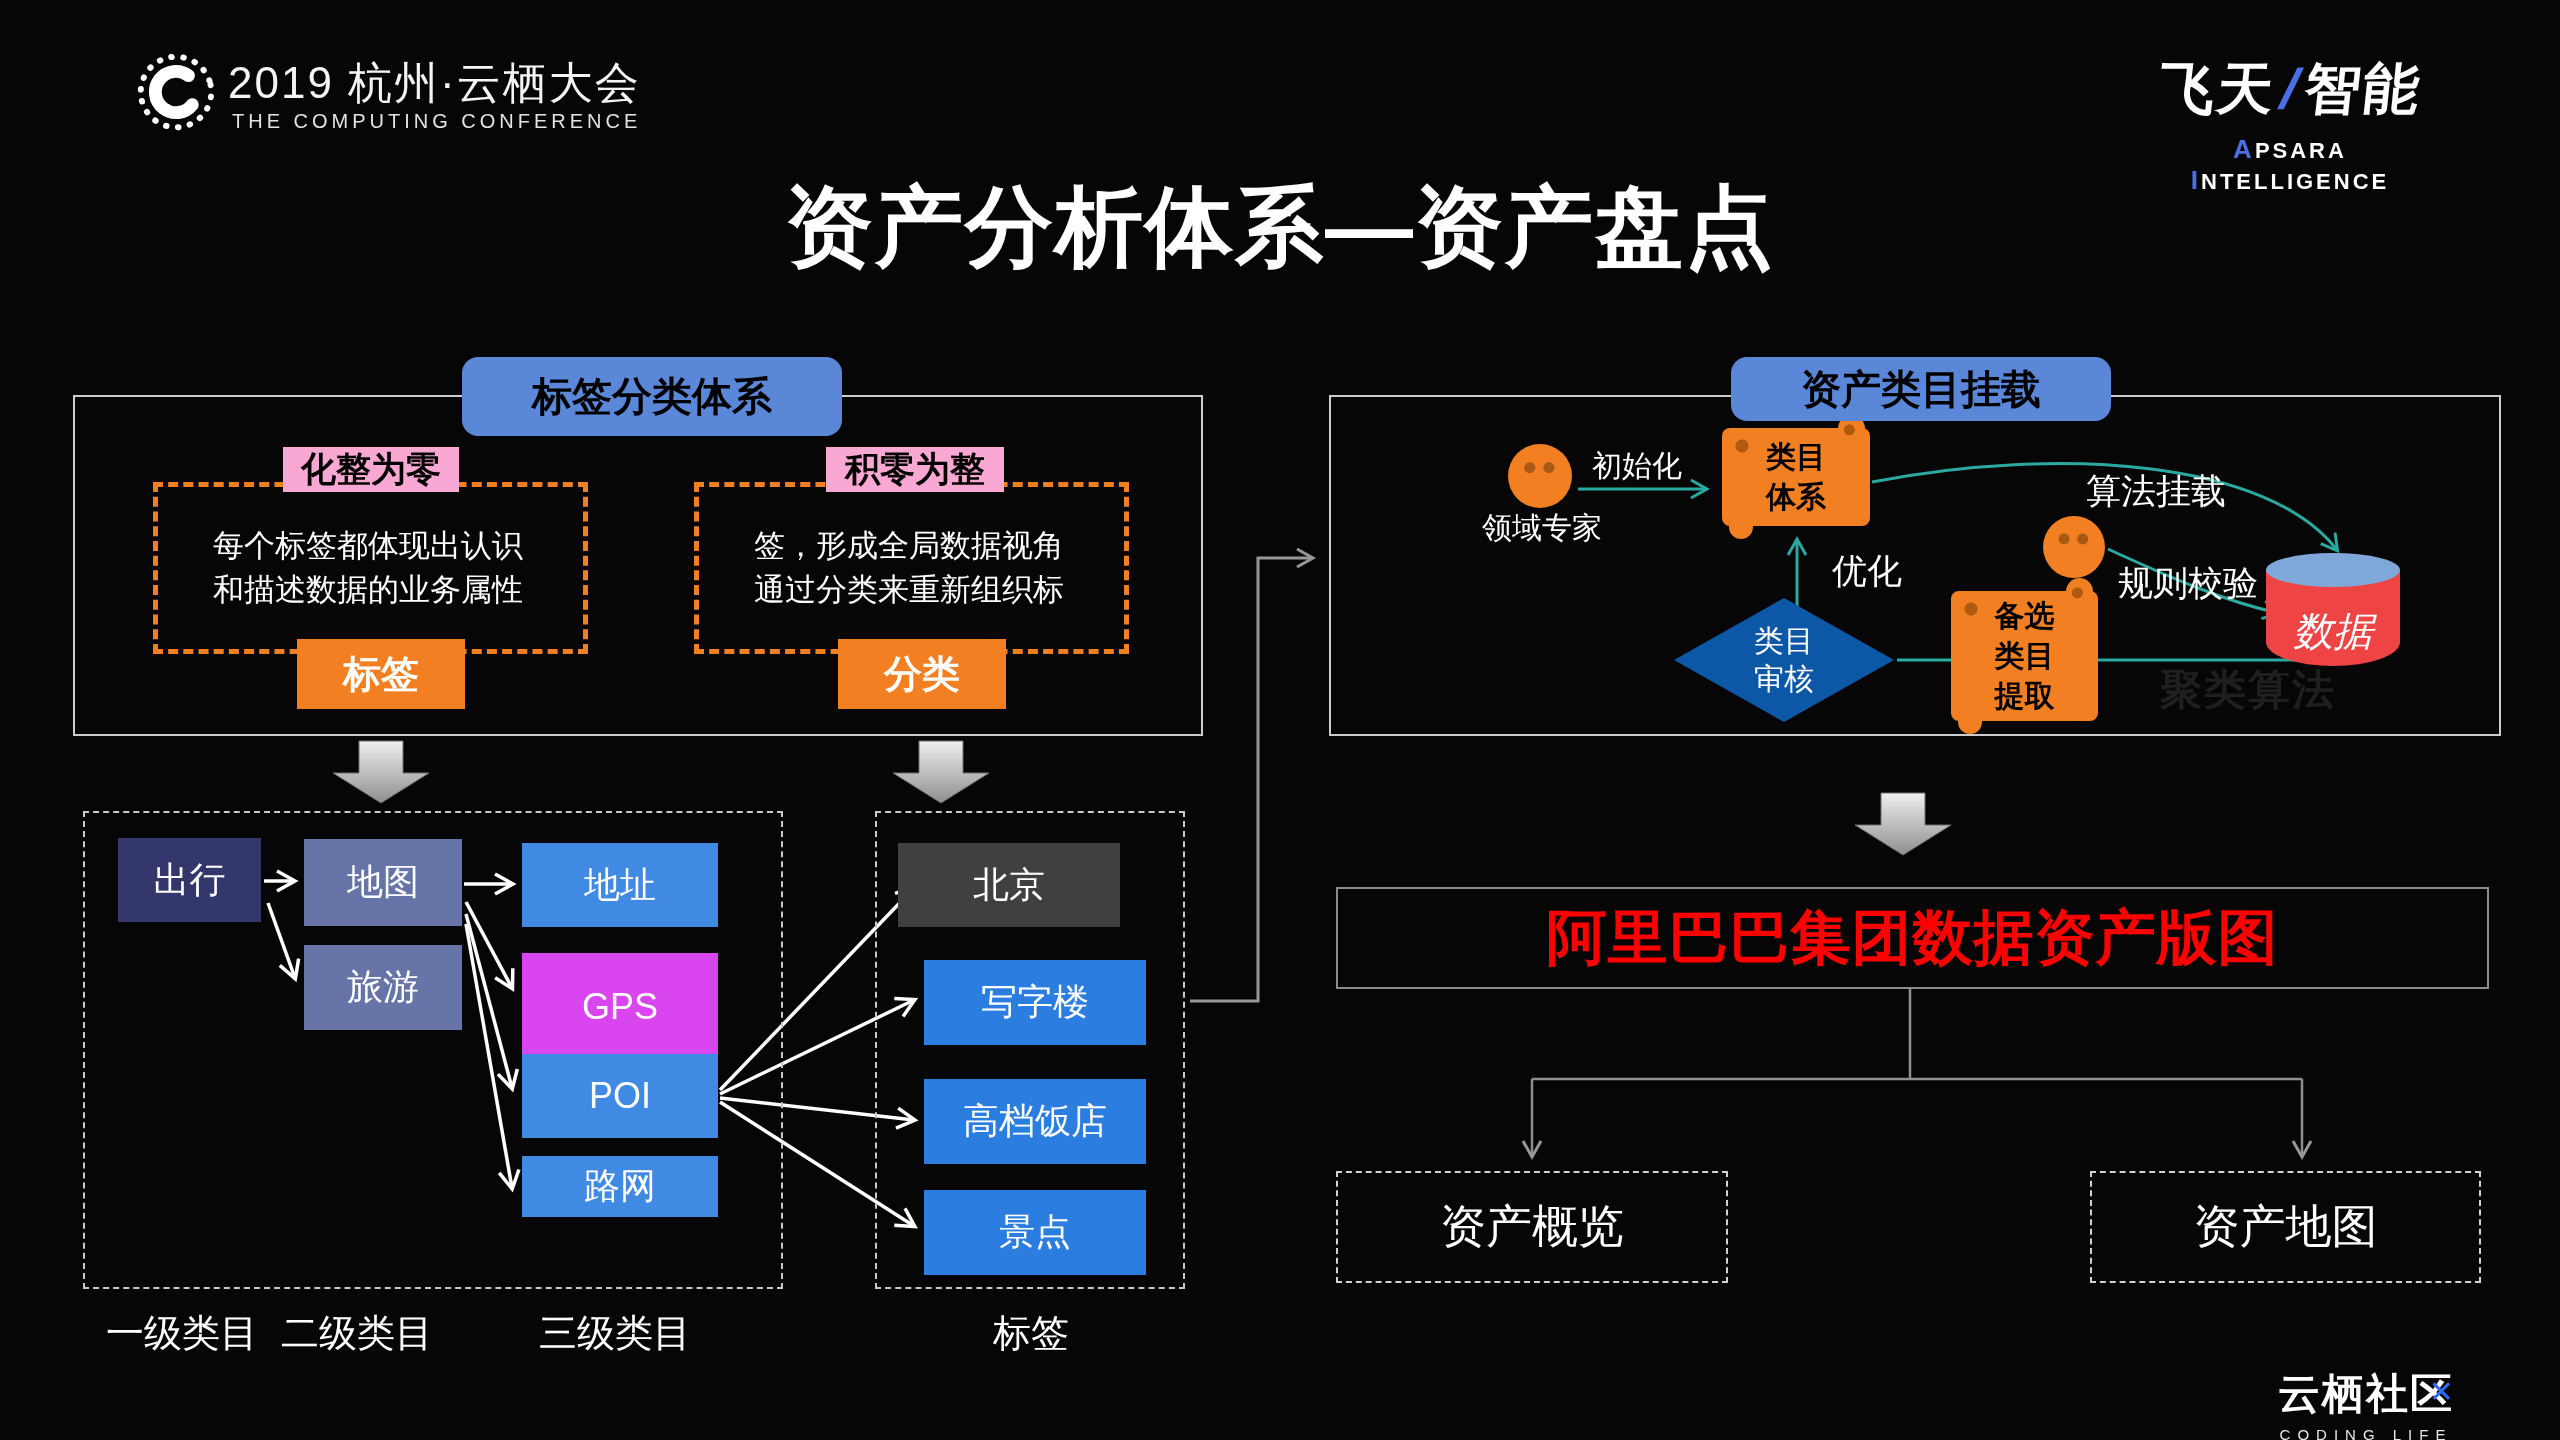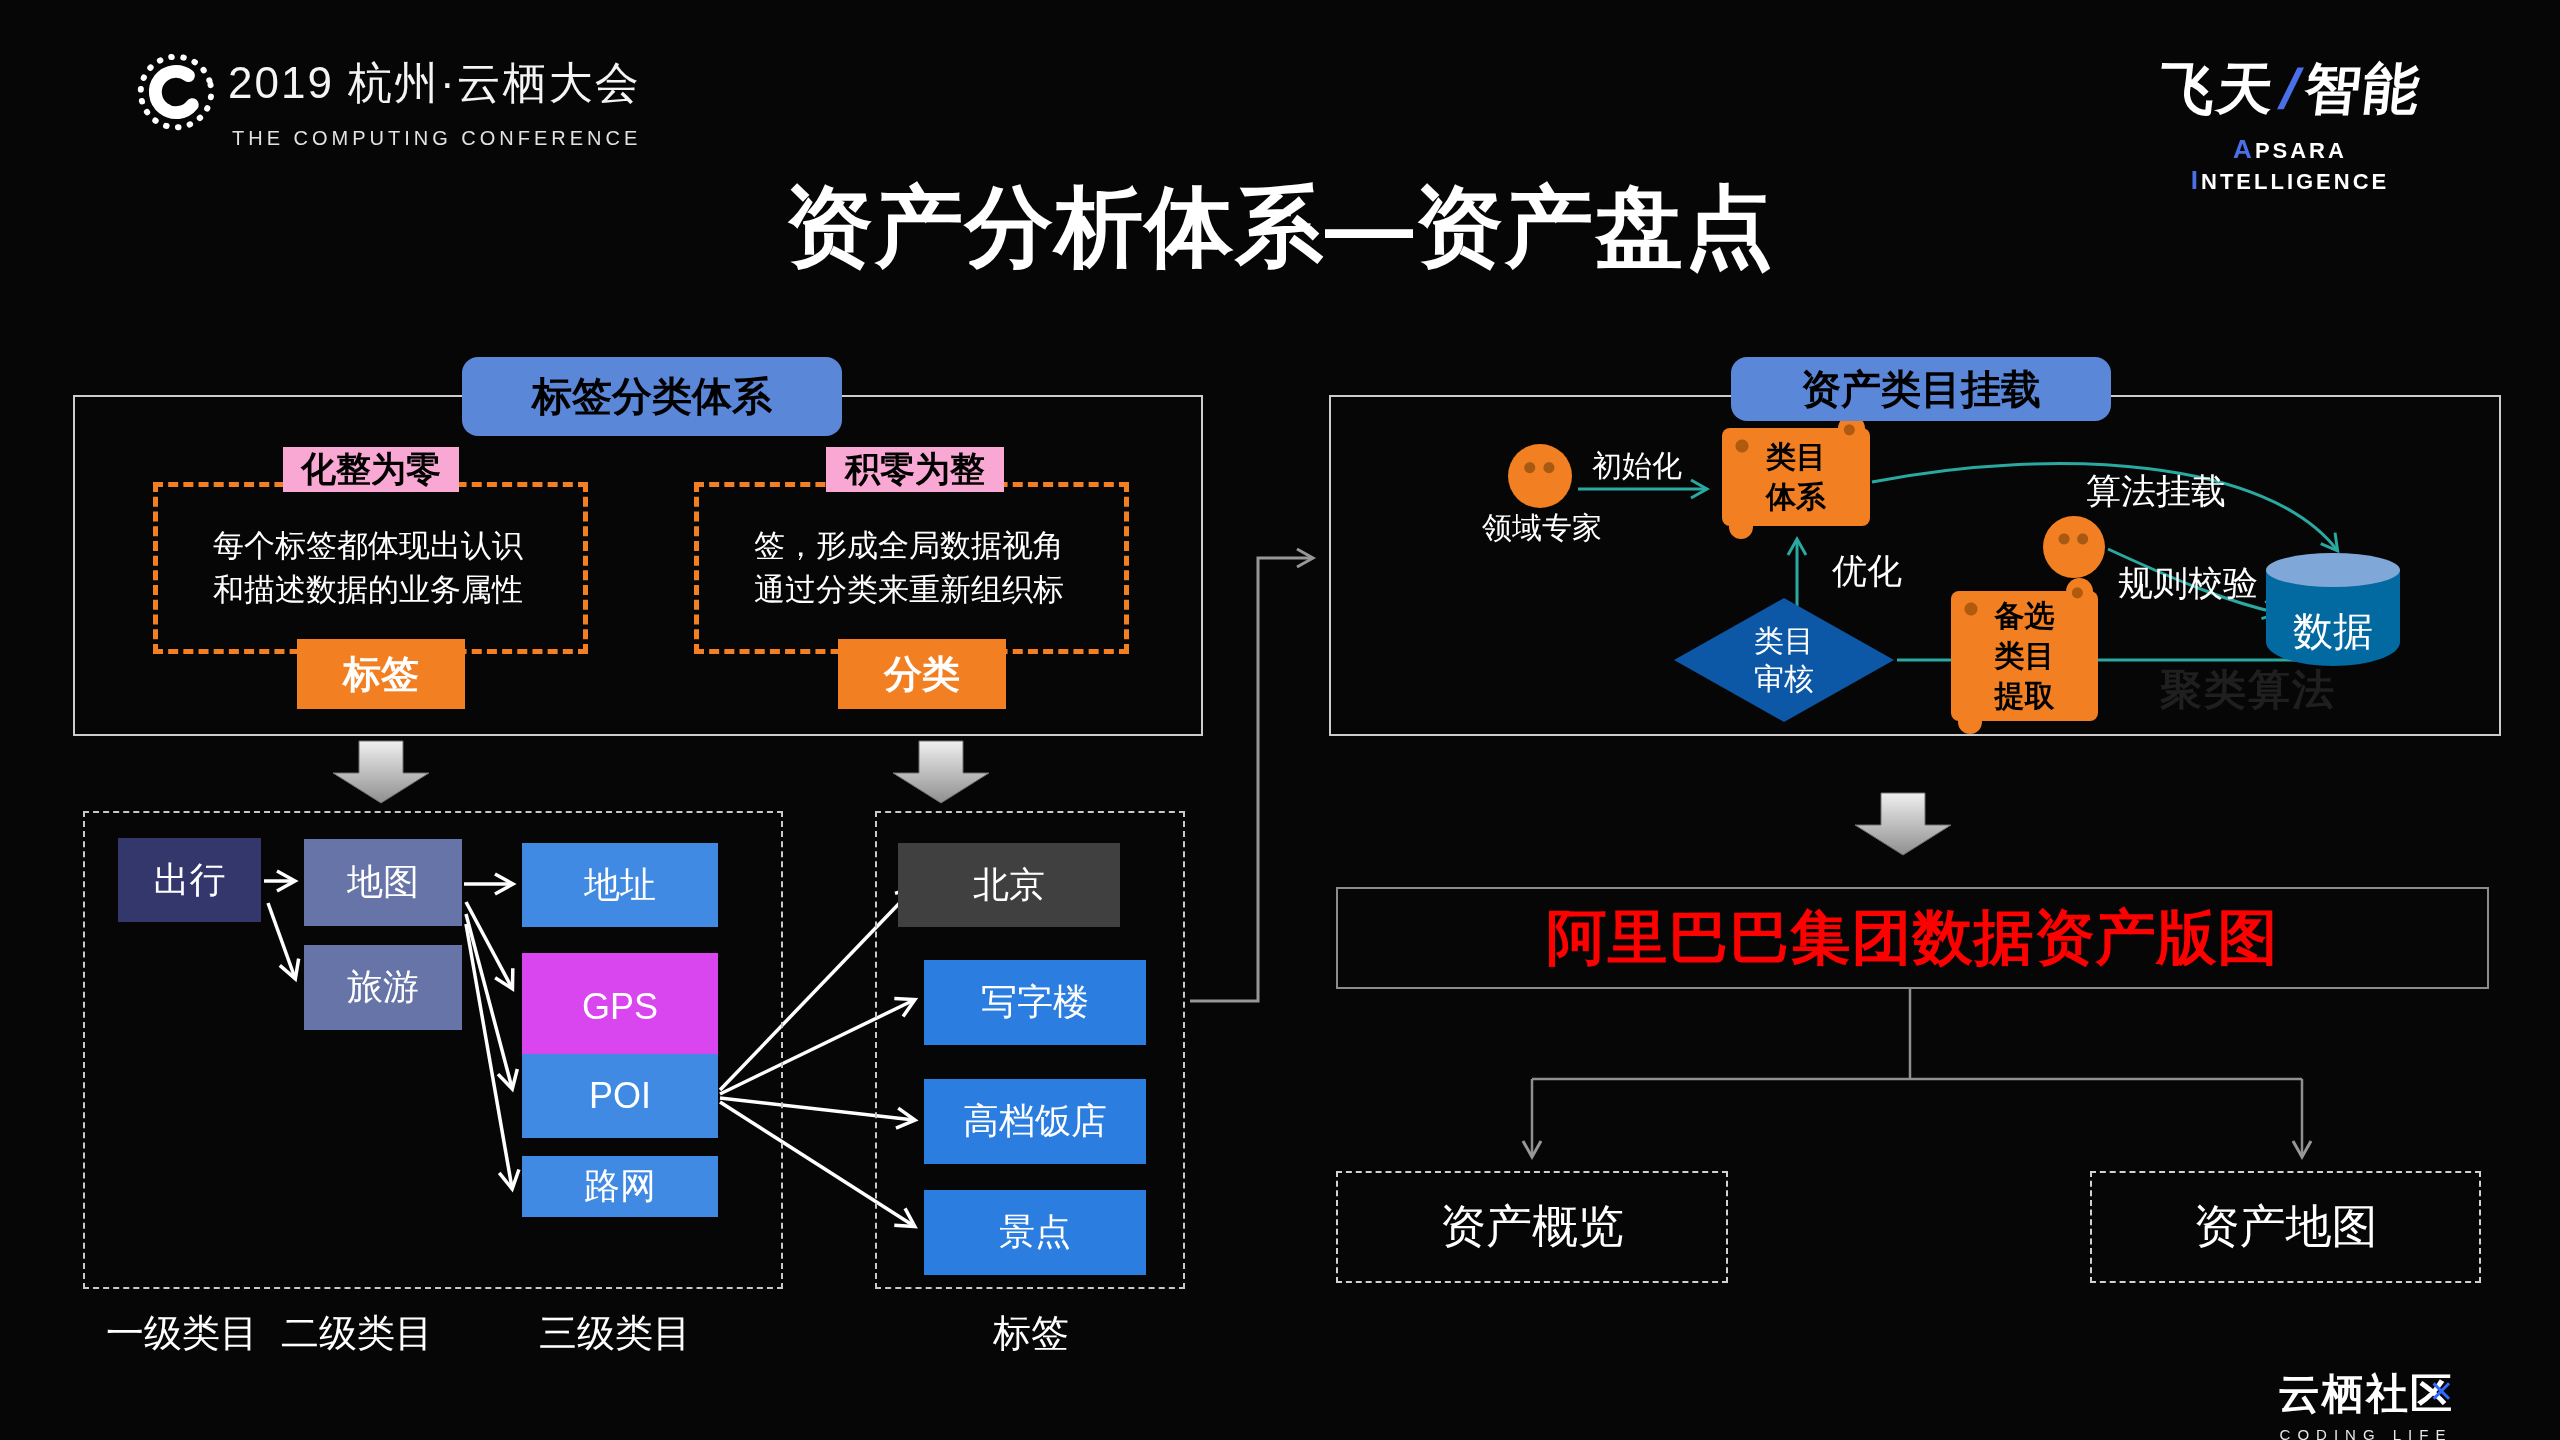--- a/index.html
+++ b/index.html
@@ -3,21 +3,21 @@
 <meta charset="utf-8">
 <style>
   html,body{margin:0;padding:0;background:#000;}
   body{width:2560px;height:1440px;position:relative;overflow:hidden;
        font-family:"Liberation Sans","DejaVu Sans",sans-serif;background:#060606;color:#fff;}
   .abs{position:absolute;}
   .z2{z-index:2;}
   #overlay{position:absolute;left:0;top:0;z-index:1;}
   
   .event-title{left:228px;top:54px;font-size:44px;color:#f4f4f4;letter-spacing:2px;}
-  .event-sub{left:232px;top:110px;font-size:20px;color:#e2e2e2;letter-spacing:4px;margin-top:17px;}
+  .event-sub{left:232px;top:110px;font-size:20px;color:#e2e2e2;letter-spacing:4px;}
   .brand{left:2140px;top:52px;width:300px;text-align:center;}
   .brand-main{font-size:56px;font-weight:bold;transform:skewX(-6deg);letter-spacing:2px;}
   .brand-slash{color:#4a6fe8;font-style:italic;font-weight:bold;padding:0 6px;}
   .brand-sub{font-size:22px;font-weight:bold;letter-spacing:3px;margin-top:6px;color:#fff;}
   .blue-ltr{color:#4a6fe8;font-size:26px;}
   .page-title{left:0;right:0;top:168px;text-align:center;font-size:88px;font-weight:900;letter-spacing:2px;}
   
   .panel{border:2px solid #cccccc;background:transparent;}
   .pill{background:#5b87d8;border-radius:16px;color:#000;font-weight:bold;font-size:40px;
         display:flex;align-items:center;justify-content:center;z-index:3;}
@@ -39,21 +39,21 @@
   .scroll{background-color:#f28022;border-radius:8px;
      background-image:radial-gradient(circle at 20px 18px,#b05a10 0 6px,rgba(0,0,0,0) 7px);
      display:flex;flex-direction:column;align-items:center;justify-content:center;
      color:#000;font-weight:bold;font-size:30px;line-height:40px;}
   .scroll::before{content:"";position:absolute;top:-13px;right:5px;width:27px;height:27px;border-radius:50%;
      background:radial-gradient(circle at 42% 55%,#b05a10 0 5px,#f28022 6px);}
   .scroll::after{content:"";position:absolute;bottom:-13px;left:7px;width:24px;height:24px;border-radius:50%;background:#f28022;}
   .diamond{clip-path:polygon(50% 0,100% 50%,50% 100%,0 50%);background:#0c57a6;
      display:flex;flex-direction:column;align-items:center;justify-content:center;
      color:#fff;font-size:30px;line-height:38px;}
-  .cylinder{background:#0369a1;border-radius:0 0 50% 50%/0 0 24px 24px;}
+  .cylinder{background:#ef4444;border-radius:0 0 50% 50%/0 0 24px 24px;font-style:italic;}
   .cylinder::before{content:"";position:absolute;left:0;right:0;top:-17px;height:34px;border-radius:50%;background:#7fa8d9;}
   .cyl-text{position:absolute;left:0;right:0;top:34px;text-align:center;font-size:40px;color:#fff;}
   .faint{color:#1f1f1f;font-weight:bold;font-size:42px;letter-spacing:2px;}
   
   .redbox{border:2px solid #8c8c8c;display:flex;align-items:center;justify-content:center;}
   .redtxt{color:#ff0000;font-weight:900;font-size:60px;letter-spacing:1px;}
   .bdash{border:2px dashed #d2d2d2;display:flex;align-items:center;justify-content:center;font-size:46px;color:#fff;}
   
   .community{left:2278px;top:1348px;text-align:center;}
   .community-main{font-size:42px;font-weight:bold;letter-spacing:2px;position:relative;margin-top:18px;}

